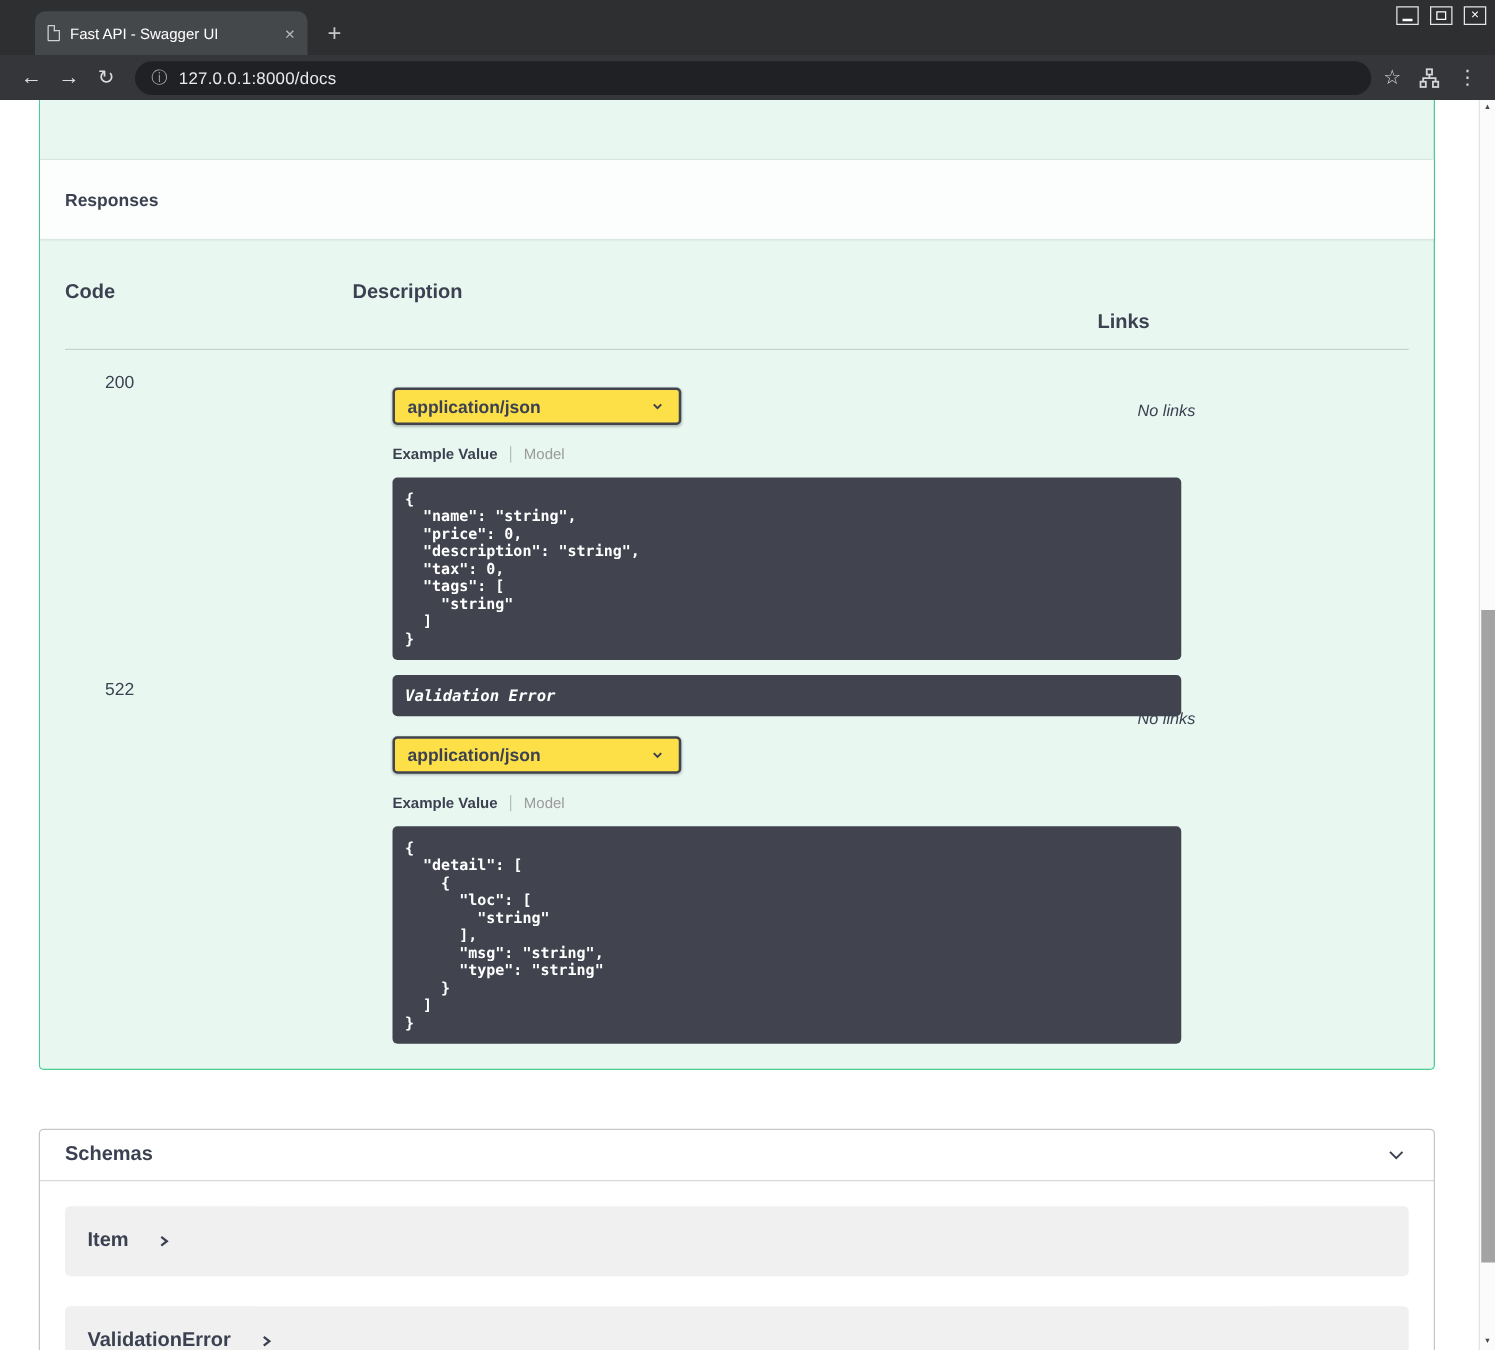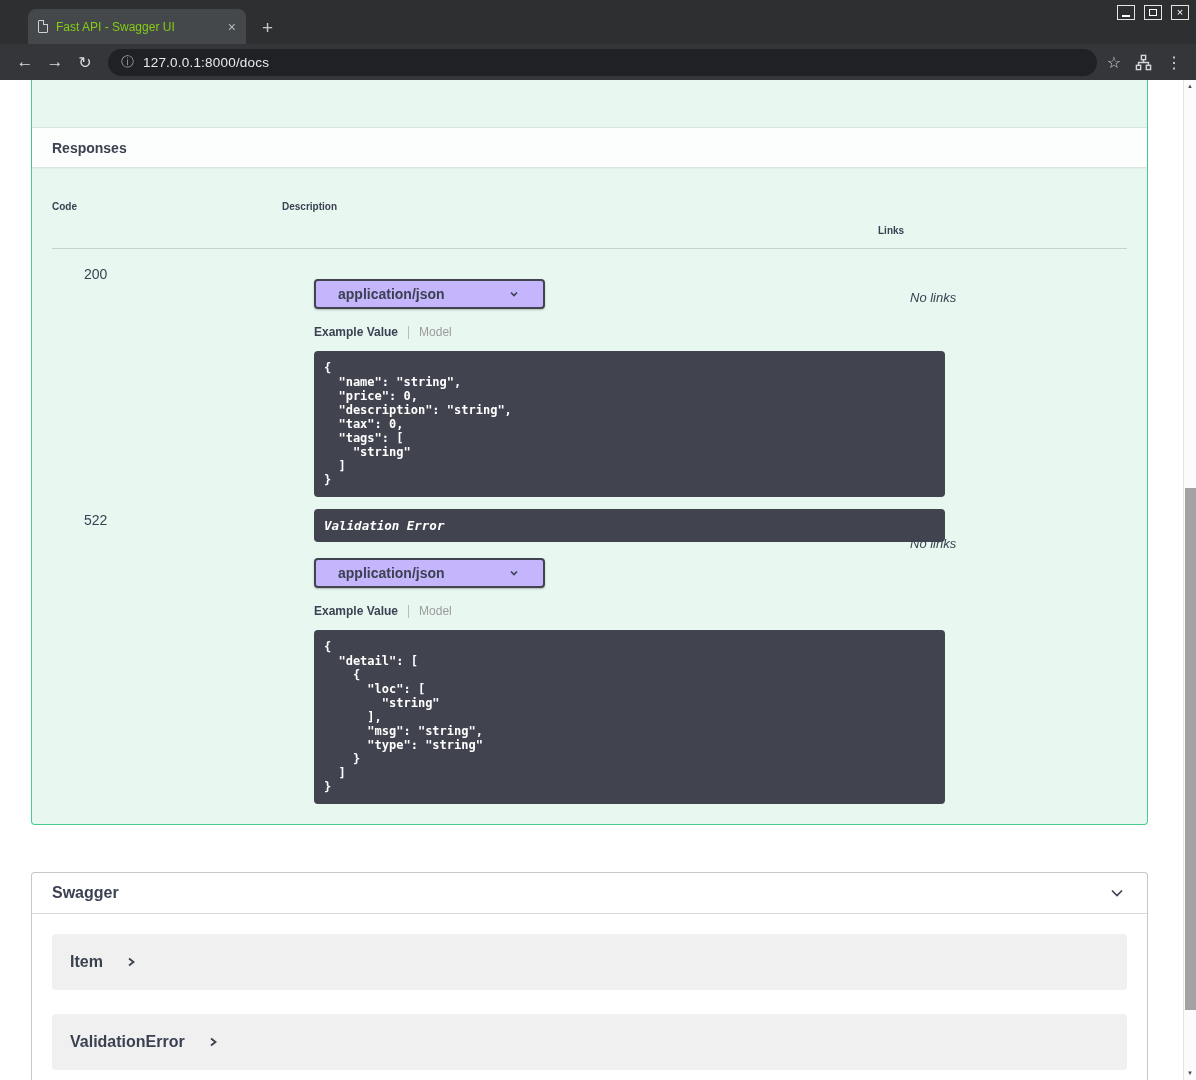--- a/index.html
+++ b/index.html
@@ -10,58 +10,58 @@
   .titlebar { position:relative; height:44px; background:#2d2f31; }
   .win-controls { position:absolute; top:5px; right:7px; display:flex; gap:9px; }
   .winbtn { width:18px; height:15px; border:1px solid #e6e6e6; display:flex; align-items:center; justify-content:center; cursor:default; }
   .min-glyph { width:8px; height:2px; background:#fff; margin-top:7px; }
   .max-glyph { width:8px; height:7px; border:1px solid #fff; }
   .x-glyph { color:#fff; font-size:11px; line-height:1; }
 
   .tab { position:absolute; left:28px; bottom:0; width:218px; height:35px; background:#45484b; border-radius:8px 8px 0 0; display:flex; align-items:center; padding:0 10px; gap:8px; }
   .doc-icon { width:10px; height:13px; border:1px solid #cfd1d4; border-radius:1px; position:relative; flex:0 0 auto; }
   .doc-icon::after { content:""; position:absolute; right:-1px; top:-1px; width:4px; height:4px; background:#45484b; border-left:1px solid #cfd1d4; border-bottom:1px solid #cfd1d4; }
-  .tab-title { color:#84cc16; font-size:12px; white-space:nowrap; overflow:hidden; flex:1; }
+  .tab-title { color:#ffffff; font-size:12px; white-space:nowrap; overflow:hidden; flex:1; }
   .tab-close { color:#b7babf; font-size:14px; line-height:1; }
   .newtab { position:absolute; left:262px; bottom:7px; color:#c4c7ca; font-size:19px; line-height:1; }
 
   .navbar { height:36px; background:#35363a; display:flex; align-items:center; padding:0 10px; }
   .nav-btn { width:30px; text-align:center; color:#dadce0; font-size:17px; }
   .reload { font-size:16px; }
   .urlbar { flex:1; height:27px; background:#202124; border-radius:14px; margin:0 10px 0 8px; display:flex; align-items:center; padding:0 13px; gap:9px; }
   .info-icon { color:#9aa0a6; font-size:13px; }
   .url-text { color:#e8eaed; font-size:13.5px; letter-spacing:.2px; }
   .nav-right { display:flex; align-items:center; gap:14px; padding-right:4px; }
   .star { color:#d5d7da; font-size:16px; }
   .menu-dots { color:#d5d7da; font-size:16px; letter-spacing:0; }
 
   
   .page { position:absolute; top:80px; left:0; width:1183px; height:1000px; background:#fff; overflow:hidden; }
 
   .opblock { margin:0 35px 0 31px; background:#e9f7f1; border:1px solid #49cc90; border-top:none; border-radius:0 0 4px 4px; padding-bottom:20px; }
   .opblock-spacer { height:47px; }
-  .section-header { height:40px; background:rgba(255,255,255,.85); border-top:1px solid #d9e7e0; box-shadow:0 1px 2px rgba(0,0,0,.1); display:flex; align-items:center; padding:0 20px; }
+  .section-header { height:64px; background:rgba(255,255,255,.85); border-top:1px solid #d9e7e0; box-shadow:0 1px 2px rgba(0,0,0,.1); display:flex; align-items:center; padding:0 20px; }
   .section-header h4 { font-size:14px; font-weight:700; color:#3b4151; }
 
   .table-pad { padding:0 20px; }
-  .thead { display:flex; padding:34px 0 12px; border-bottom:1px solid rgba(59,65,81,.2); font-size:10px; font-weight:700; color:#3b4151; }
+  .thead { display:flex; padding:34px 0 12px; border-bottom:1px solid rgba(59,65,81,.2); font-size:16px; font-weight:700; color:#3b4151; }
   .col-code { width:230px; }
   .col-desc { width:596px; }
   .col-links { flex:1;margin-top:24px; }
 
   .tr { display:flex; margin-top:14px; align-items:flex-start; }
   .tr + .tr { margin-top:12px; }
   .code-val { font-size:14px; color:#3b4151; padding-top:3px;margin-left:32px; }
   .nolinks { font-size:13px; font-style:italic; color:#3b4151; padding-top:3px; }
 
   .resp-desc-box { width:631px; background:#41444e; border-radius:4px; padding:9px 10px; color:#fff;
     font-family:"DejaVu Sans Mono", monospace; font-style:italic; font-weight:600; font-size:12.5px; line-height:15px; }
 
-  .media-select { margin-top:16px; width:231px; height:30px; background:#c4b5fd; border:2px solid #41444e; border-radius:4px;
-    box-shadow:0 1px 2px rgba(0,0,0,.25); display:flex; align-items:center; justify-content:space-between; padding:0 22px;
+  .media-select { margin-top:16px; width:231px; height:30px; background:#fde047; border:2px solid #41444e; border-radius:4px;
+    box-shadow:0 1px 2px rgba(0,0,0,.25); display:flex; align-items:center; justify-content:space-between; padding:0 10px;
     font-size:14px; font-weight:700; color:#3b4151; }
   .controls-note { margin-top:5px; font-size:11px; color:#49cc90; }
 
   .tabs { margin-top:16px; display:flex; align-items:center; font-size:12px; }
   .tab-example { font-weight:700; color:#3b4151; }
   .tab-sep { width:1px; height:13px; background:rgba(59,65,81,.3); margin:0 10px; }
   .tab-model { color:#9b9b9b; }
 
   .example-pre { margin-top:12px; width:631px; background:#41444e; border-radius:4px; padding:10px;
     font-family:"DejaVu Sans Mono", monospace; font-size:12px; line-height:14px; font-weight:600; color:#fff; white-space:pre; overflow:hidden; }
@@ -199,21 +199,21 @@
   ]
 }</pre>
         </div>
         <div class="col-links nolinks">No links</div>
       </div>
     </div>
   </div>
 
   <div class="models-section">
     <div class="models-header">
-      <h4>Swagger</h4>
+      <h4>Schemas</h4>
       <svg width="20" height="20" viewBox="0 0 20 20" fill="none" stroke="#3b4151" stroke-width="1.6">
         <polyline points="5,7.5 10,12.5 15,7.5"></polyline>
       </svg>
     </div>
     <div class="models-body">
       <div class="model-row">
         <span class="model-name">Item</span>
         <svg width="14" height="14" viewBox="0 0 14 14" fill="none" stroke="#3b4151" stroke-width="1.8">
           <polyline points="5,3.5 9.5,7 5,10.5"></polyline>
         </svg>

